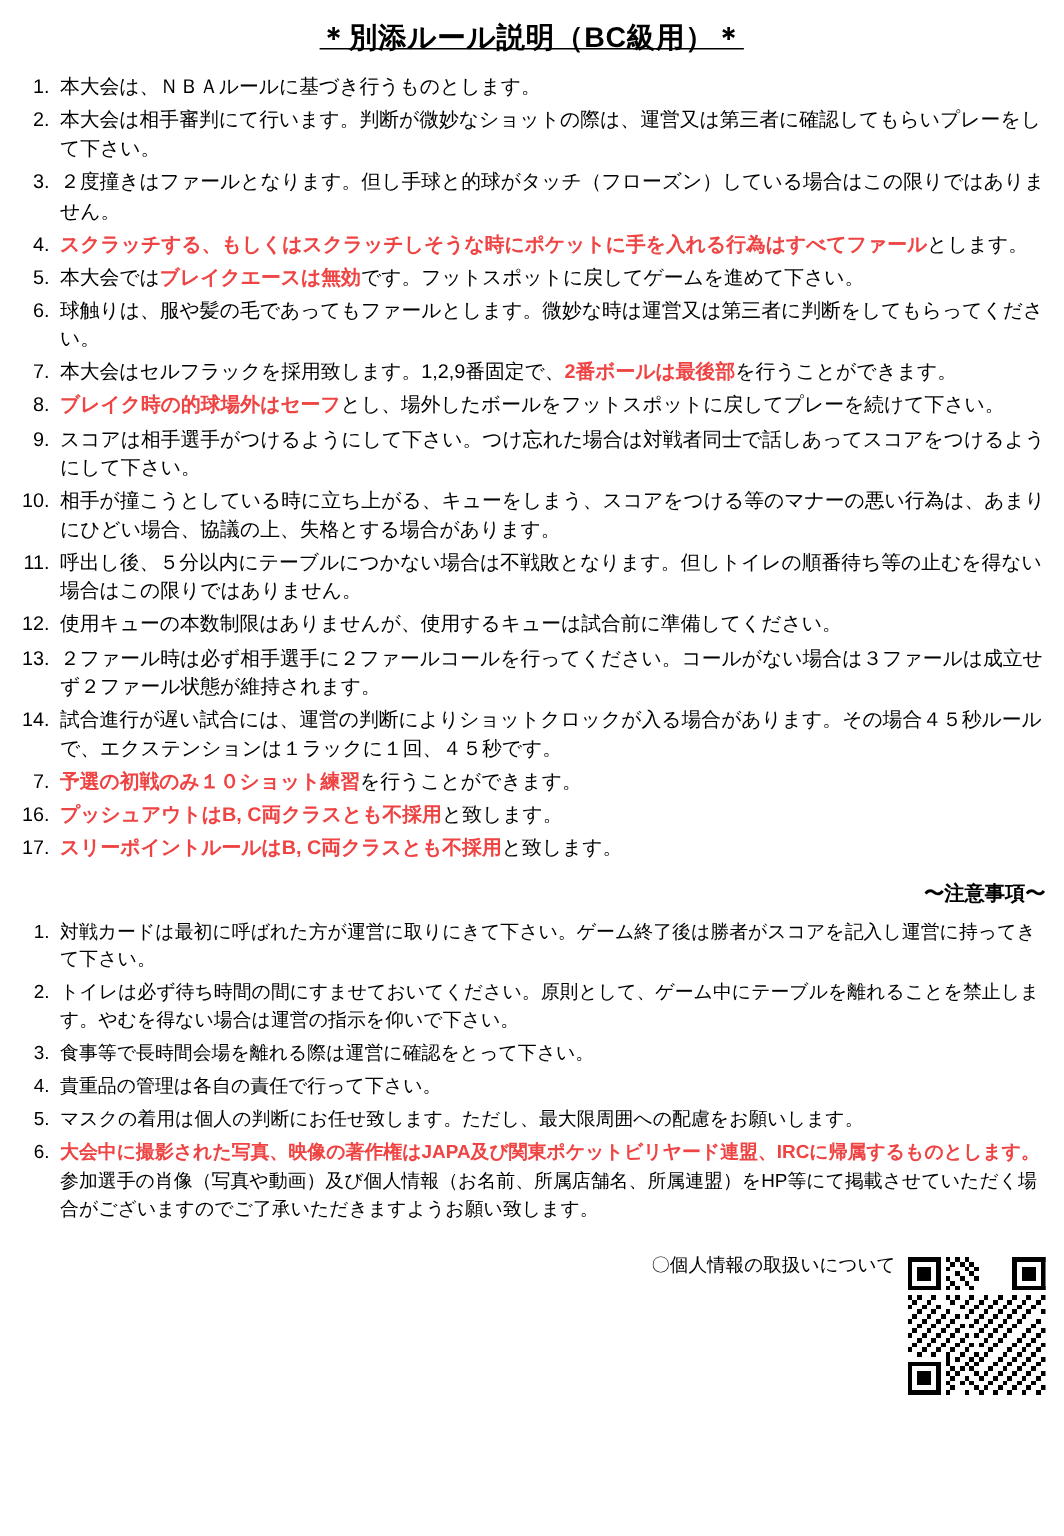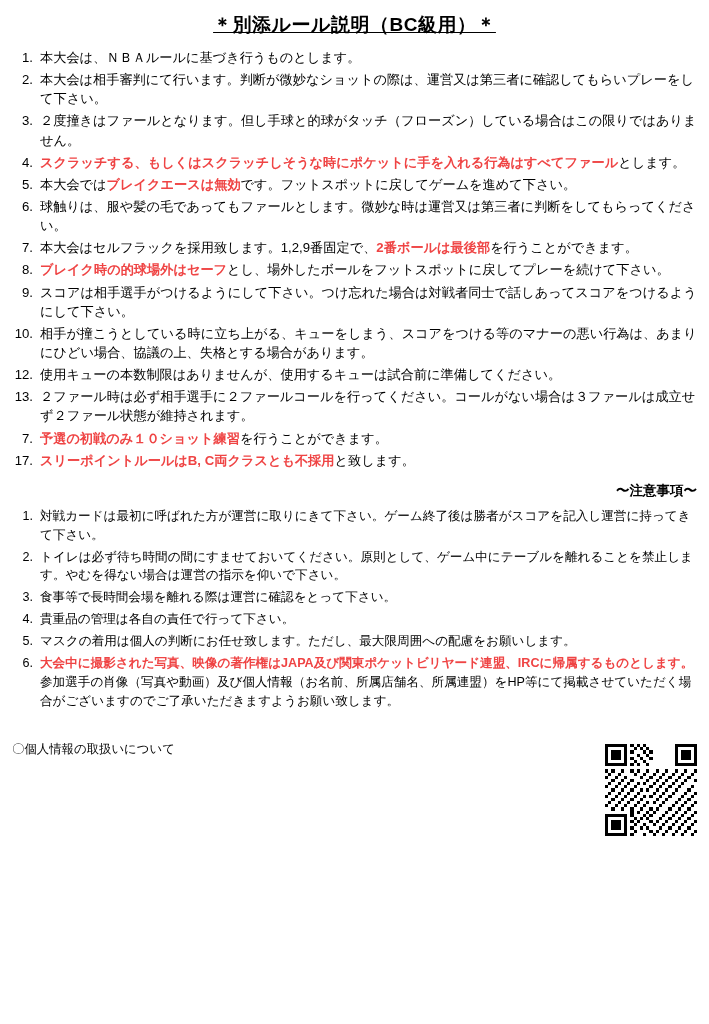--- a/index.html
+++ b/index.html
@@ -61,24 +61,25 @@
     font-size: 13.5px;
     font-weight: bold;
     margin: 12px 0 7px 0;
   }
   ol.notes > li {
     font-size: 12.6px;
     line-height: 1.5;
     margin-bottom: 3px;
   }
   .privacy {
-    margin-top: 29px;
+    margin-top: 19px;
     display: flex;
     align-items: flex-start;
     gap: 8px;
+    text-align: right;
   }
   .privacy-text {
     flex: 1 1 auto;
     font-size: 12.4px;
     line-height: 1.5;
   }
   .qr {
     flex: 0 0 92px;
     width: 92px;
     height: 92px;
@@ -128,30 +129,42 @@
       </li>
       <li>
         <span class="num">9.</span>
         <span class="txt"><span class="">スコアは相手選手がつけるようにして下さい。つけ忘れた場合は対戦者同士で話しあってスコアをつけるようにして下さい。</span></span>
       </li>
       <li>
         <span class="num">10.</span>
         <span class="txt"><span class="">相手が撞こうとしている時に立ち上がる、キューをしまう、スコアをつける等のマナーの悪い行為は、あまりにひどい場合、協議の上、失格とする場合があります。</span></span>
       </li>
       <li>
+        <span class="num">11.</span>
+        <span class="txt"><span class="">呼出し後、５分以内にテーブルにつかない場合は不戦敗となります。但しトイレの順番待ち等の止むを得ない場合はこの限りではありません。</span></span>
+      </li>
+      <li>
         <span class="num">12.</span>
         <span class="txt"><span class="">使用キューの本数制限はありませんが、使用するキューは試合前に準備してください。</span></span>
       </li>
       <li>
         <span class="num">13.</span>
         <span class="txt"><span class="">２ファール時は必ず相手選手に２ファールコールを行ってください。コールがない場合は３ファールは成立せず２ファール状態が維持されます。</span></span>
       </li>
       <li>
+        <span class="num">14.</span>
+        <span class="txt"><span class="">試合進行が遅い試合には、運営の判断によりショットクロックが入る場合があります。その場合４５秒ルールで、エクステンションは１ラックに１回、４５秒です。</span></span>
+      </li>
+      <li>
         <span class="num">7.</span>
         <span class="txt"><span class="red">予選の初戦のみ１０ショット練習</span><span class="">を行うことができます。</span></span>
+      </li>
+      <li>
+        <span class="num">16.</span>
+        <span class="txt"><span class="red">プッシュアウトはB, C両クラスとも不採用</span><span class="">と致します。</span></span>
       </li>
       <li>
         <span class="num">17.</span>
         <span class="txt"><span class="red">スリーポイントルールはB, C両クラスとも不採用</span><span class="">と致します。</span></span>
       </li>
     </ol>
 
   <div class="section-heading">〜注意事項〜</div>
 
   <ol class="rules notes" id="notes-list">

